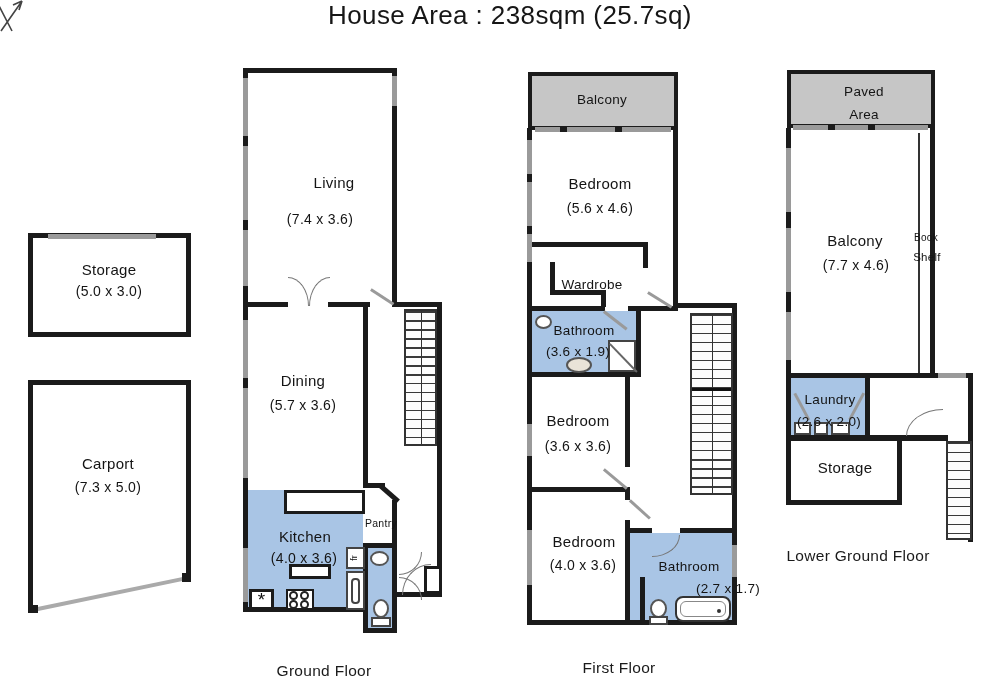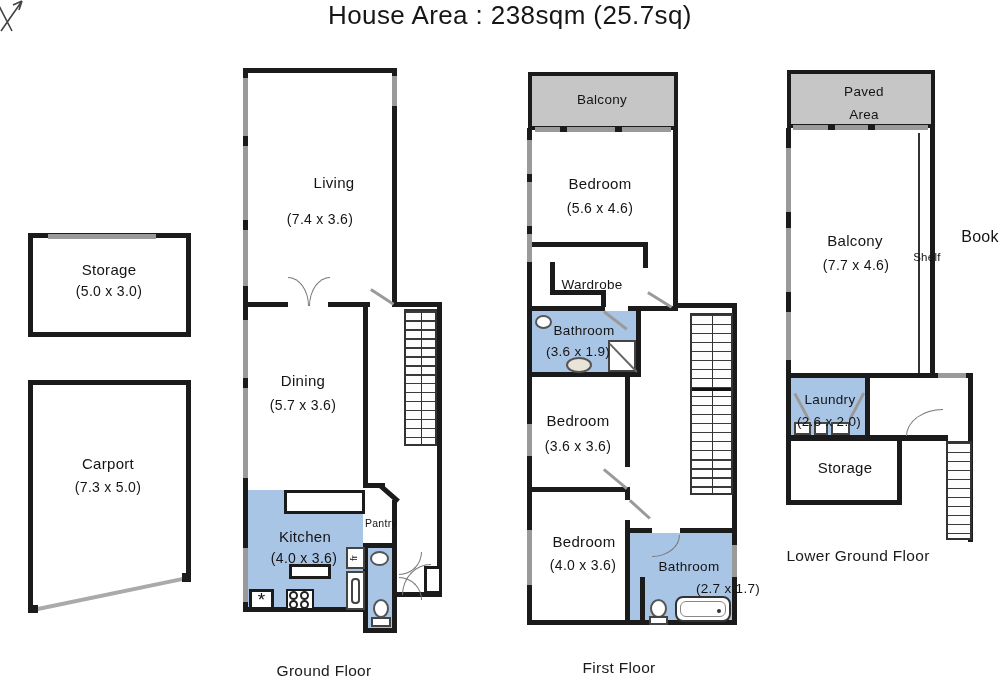--- a/index.html
+++ b/index.html
@@ -225,21 +225,21 @@
   <div class="wall" style="left:786px;top:435px;width:162px;height:6px;"></div>
   <div class="wall" style="left:897px;top:441px;width:5px;height:64px;"></div>
   <div class="wall" style="left:786px;top:500px;width:116px;height:5px;"></div>
   <div class="win" style="left:938px;top:373px;width:28px;height:5px;"></div>
 
   <div class="win" style="left:786px;top:148px;width:5px;height:64px;"></div>
   <div class="win" style="left:786px;top:228px;width:5px;height:64px;"></div>
   <div class="win" style="left:786px;top:312px;width:5px;height:48px;"></div>
 
   <div style="position:absolute;left:918px;top:133px;width:2px;height:240px;background:#333;"></div>
-  <div class="lbl tiny" style="left:980px;top:237px;font-size:16px;">Book</div>
+  <div class="lbl tiny" style="left:926px;top:237px;font-size:10px;">Book</div>
   <div class="lbl tiny" style="left:927px;top:257px;font-size:11.5px;">Shelf</div>
 
   <div class="fixture" style="left:794px;top:422px;width:17px;height:13px;"></div>
   <div class="fixture" style="left:814px;top:422px;width:14px;height:13px;"></div>
   <div class="fixture" style="left:831px;top:422px;width:19px;height:13px;"></div>
   <div class="leaf" style="left:795px;top:392px;width:30px;transform:rotate(62deg);"></div>
   <div class="leaf" style="left:864px;top:392px;width:30px;transform:rotate(118deg);"></div>
   <div class="arc br" style="left:906px;top:409px;width:37px;height:27px;"></div>
 
   <div class="stairs" style="left:946px;top:441px;width:26px;height:99px;"></div>

